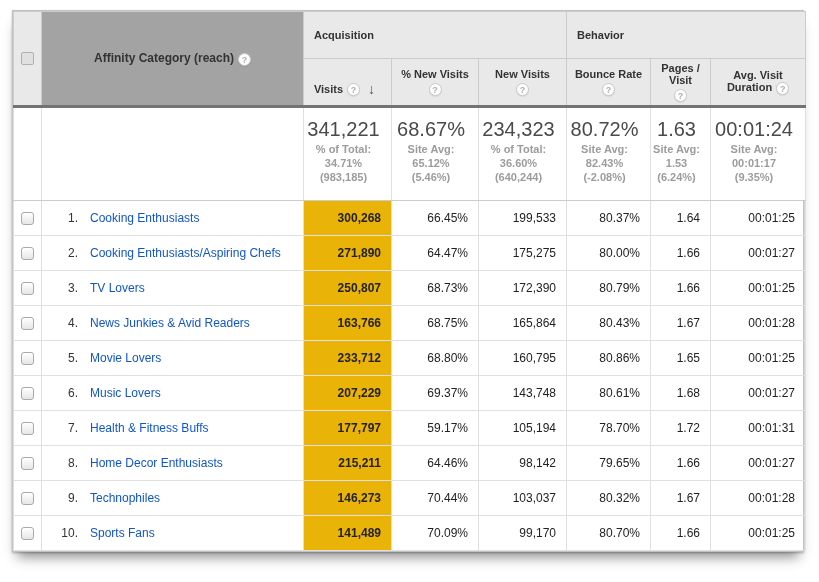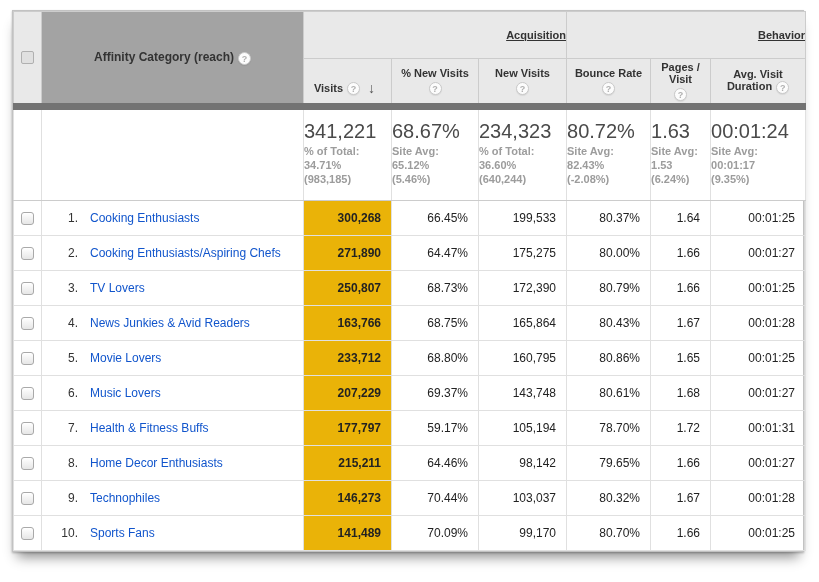--- a/index.html
+++ b/index.html
@@ -17,35 +17,35 @@
   col.c-pctnew  { width:87px; }
   col.c-newv    { width:88px; }
   col.c-bounce  { width:84px; }
   col.c-pages   { width:60px; }
   col.c-dur     { width:95px; }
 
   thead th { background:#e9e9e9; border:1px solid #ccc; font-size:11px; color:#333; font-weight:bold; }
   th.dim-check { background:#e9e9e9; }
   th.dim-header { background:#a3a3a3; font-size:12px; text-align:center; vertical-align:middle; }
   tr.group-row th { height:47px; }
-  th.group-cell { text-align:right; vertical-align:middle; padding-left:10px;text-decoration:underline; }
+  th.group-cell { text-align:left; vertical-align:middle; padding-left:10px; }
   tr.cols-row th { height:48px; vertical-align:middle; text-align:center; }
   th.col-visits { text-align:right; padding-right:6px; padding-top:14px; }
   th.col-visits .vlabel { vertical-align:middle; }
   .help {
     display:inline-block; width:13px; height:13px; line-height:12px;
     border-radius:50%; background:#fcfcfc; border:1px solid #c9c9c9;
     color:#b0b0b0; font-size:9px; text-align:center; font-weight:bold;
     vertical-align:middle; margin-left:4px; box-shadow:0 1px 1px rgba(0,0,0,0.08);
   }
   .help-below { display:block; margin:3px auto 0; }
   .sort-arrow { font-size:14px; color:#555; margin-left:8px; vertical-align:middle; font-weight:normal; }
 
   td { border:1px solid #e0e0e0; font-size:12px; color:#222; }
-  tbody.summary-body td { border-top:7px solid #737373; border-bottom:1px solid #ccc; height:94px; vertical-align:top; padding-top:10px; text-align:left; padding-right:8px; background:#fff; }
+  tbody.summary-body td { border-top:3px solid #737373; border-bottom:1px solid #ccc; height:94px; vertical-align:top; padding-top:10px; text-align:center; padding-right:8px; background:#fff; }
   .big-val { font-size:20px; color:#4a4a4a; line-height:22px; white-space:nowrap; }
   .sub-val { font-size:11px; color:#9c9c9c; margin-top:2px; white-space:pre-line; line-height:14px;font-weight:bold; }
 
   tbody.data-body td { height:35px; vertical-align:middle; }
   td.cell-check { text-align:center; }
   td.cell-cat { padding-left:12px; }
   td.num { text-align:right; padding-right:10px; }
   td.cell-visits { font-weight:bold; background:#eab308; }
   .row-idx { display:inline-block; width:24px; text-align:right; color:#333; }
   .cat-link { color:#1155cc; text-decoration:none; margin-left:12px; cursor:pointer; }

